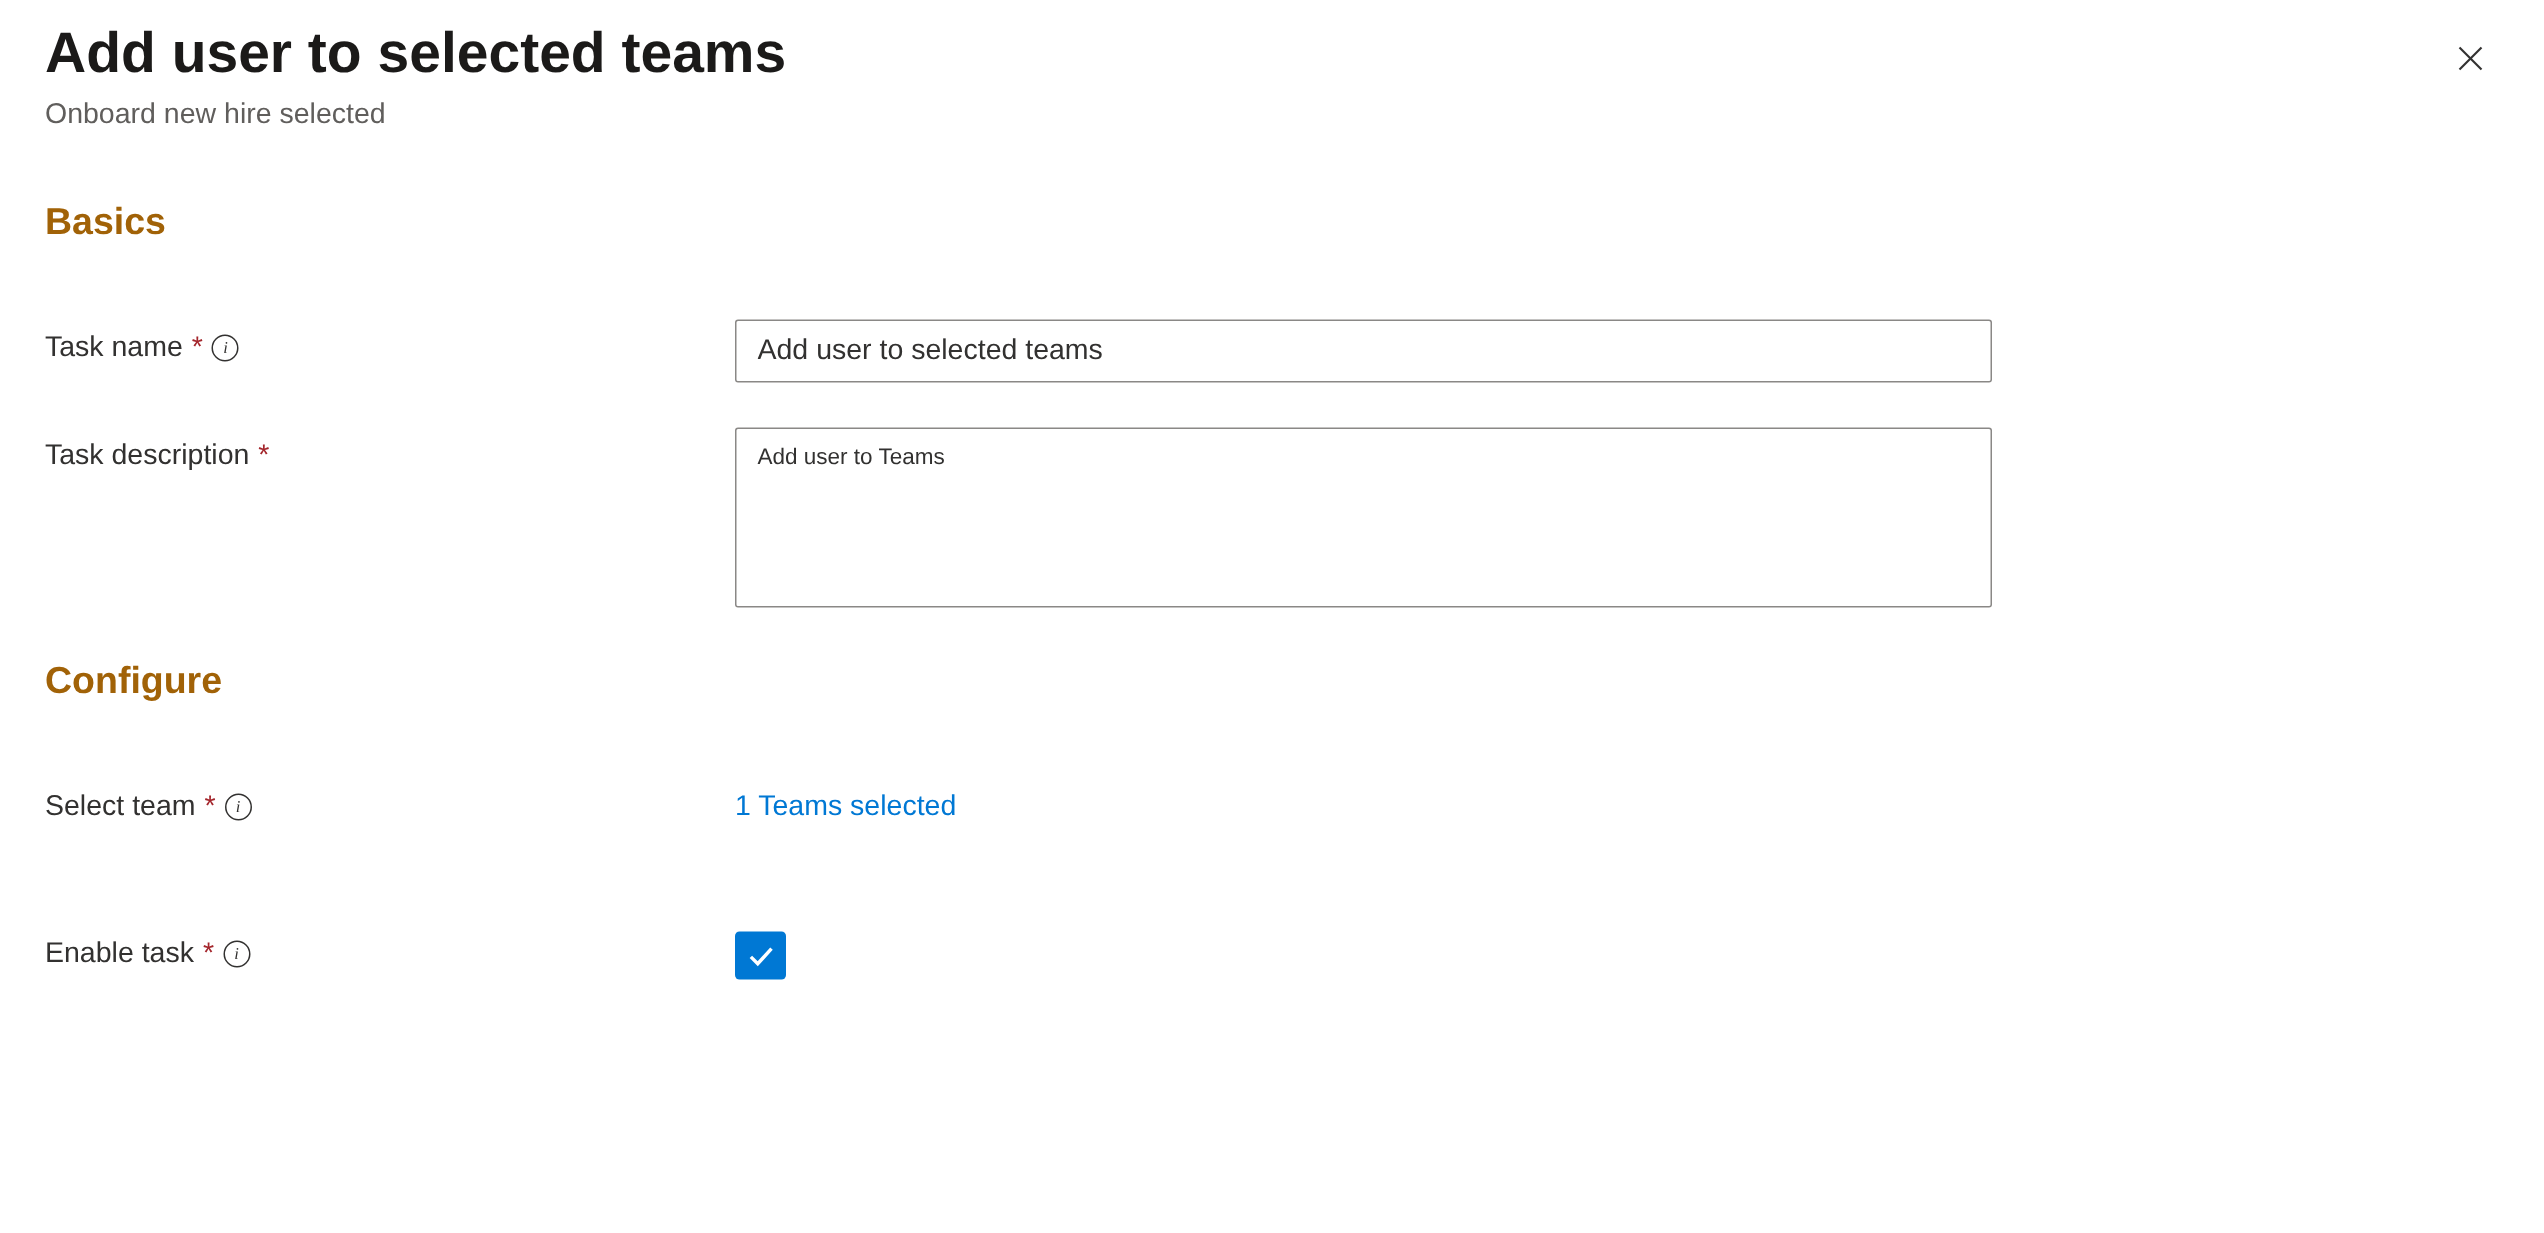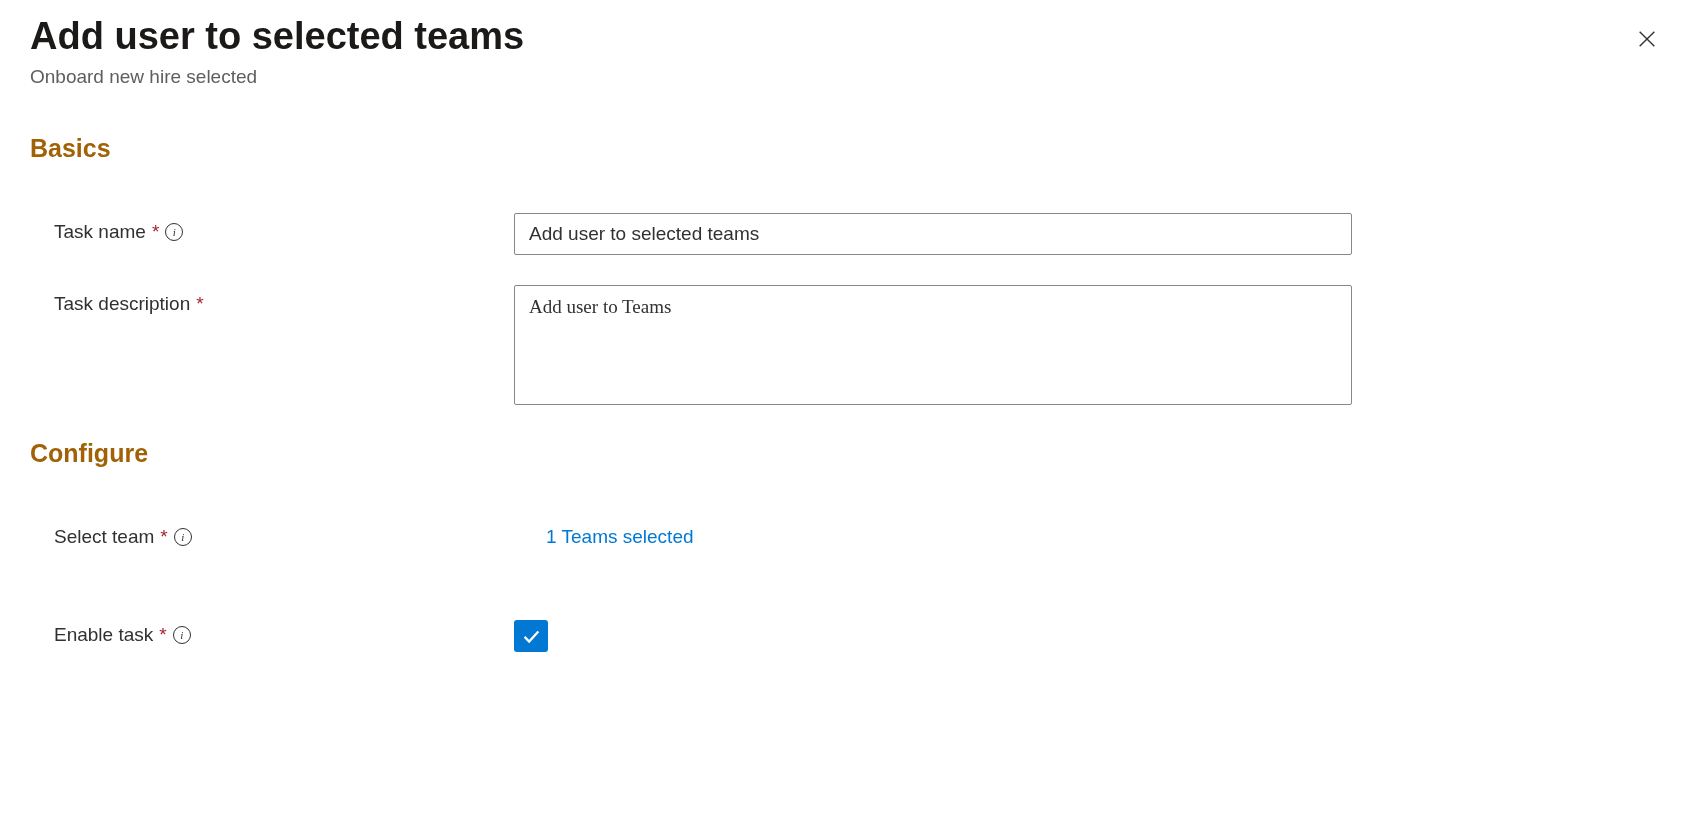--- a/index.html
+++ b/index.html
@@ -60,21 +60,20 @@
       margin-bottom: 30px;
     }
     .form-label {
       width: 460px;
       font-size: 19px;
       color: #323130;
       display: flex;
       align-items: center;
       gap: 6px;
       padding-top: 8px;
-      margin-left: 24px;
     }
     .required {
       color: #a4262c;
     }
     .info-icon {
       display: inline-flex;
       align-items: center;
       justify-content: center;
       width: 18px;
       height: 18px;
@@ -97,25 +96,25 @@
       color: #323130;
       border: 1px solid #8a8886;
       border-radius: 2px;
       font-family: inherit;
       outline: none;
     }
     .textarea-input {
       width: 100%;
       height: 120px;
       padding: 10px 14px;
-      font-size: 19px;
+      font-size: 15px;
       color: #323130;
       border: 1px solid #8a8886;
       border-radius: 2px;
-      font-family: Liberation Serif, serif;
+      font-family: Liberation Sans, sans-serif;
       resize: none;
       outline: none;
     }
     .link-value {
       font-size: 19px;
       color: #0078d4;
       cursor: pointer;
       padding-top: 8px;
       display: inline-block;
     }
@@ -138,21 +137,20 @@
       stroke: #ffffff;
       stroke-width: 2.5;
       fill: none;
     }
     .section-gap {
       margin-top: 28px;
       margin-bottom: 50px;
     }
     .row-gap-lg {
       margin-bottom: 68px;
-      gap: 32px;
     }
   </style>
 </head>
 <body>
 
 <div class="header">
   <div class="header-text">
     <h1 class="page-title">Add user to selected teams</h1>
     <div class="page-subtitle">Onboard new hire selected</div>
   </div>

